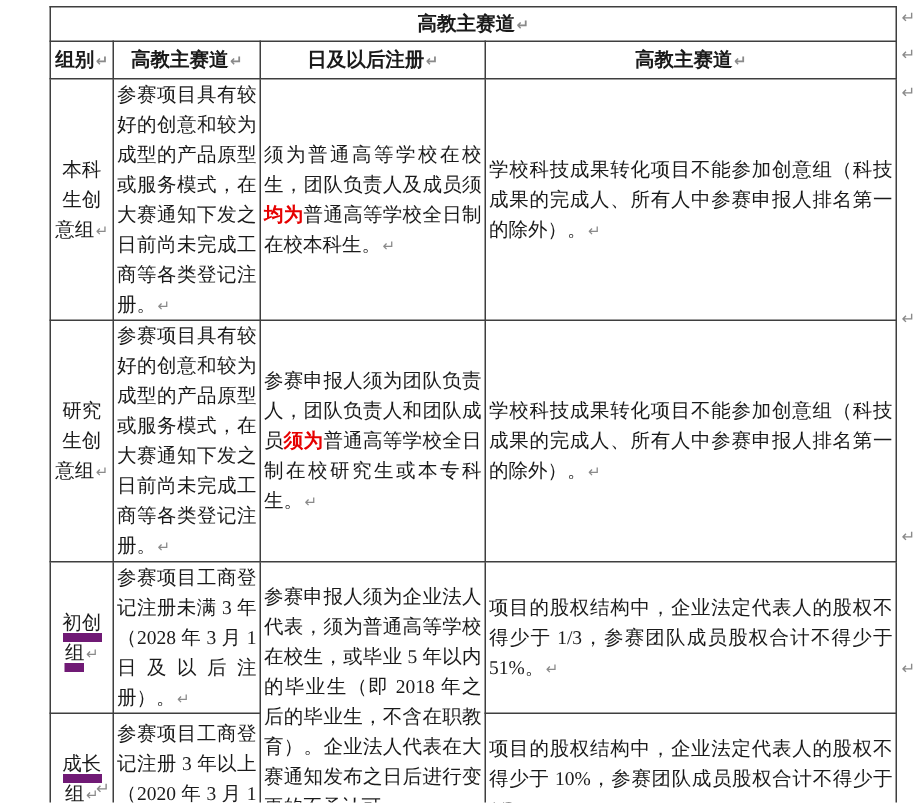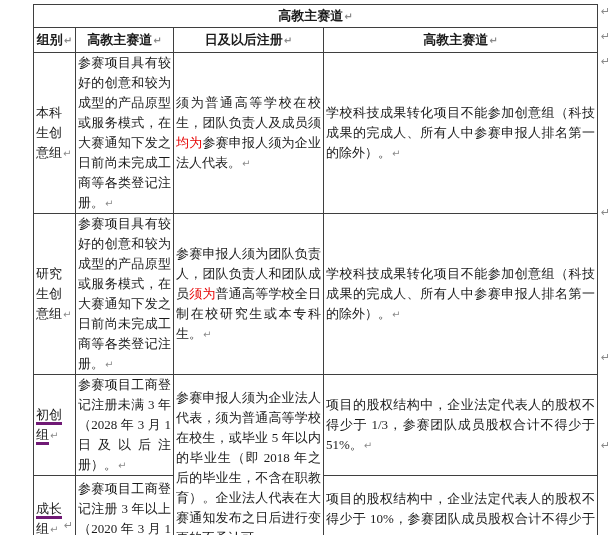--- a/index.html
+++ b/index.html
@@ -19,26 +19,26 @@
     font-size:13px;line-height:20px;
     vertical-align:middle;
     overflow:hidden;
   }
   td.title-cell{
     text-align:center;font-weight:bold;font-size:14px;height:22px;line-height:22px;
   }
   td.head-cell{
     text-align:center;font-weight:bold;font-size:14px;height:24px;line-height:24px;
   }
-  td.group-cell{}
+  td.group-cell{text-align:center;}
   td.just{text-align:justify;}
   .lh19{line-height:19px;}
   .lh18{line-height:18px;}
-  .em-red{color:#e60000;font-weight:normal;}
-  .doc-link{border-bottom:3px solid #701a75;}
+  .em-red{color:#e60000;font-weight:bold;}
+  .doc-link{border-bottom:6px solid #701a75;}
   .pmark{
     color:#8a8a8a;font-size:10px;line-height:1;
     font-family:"DejaVu Sans",sans-serif;
     padding-left:1px;
   }
   .row-mark{
     position:absolute;left:601px;
     color:#8a8a8a;font-size:11px;line-height:1;
     font-family:"DejaVu Sans",sans-serif;
   }
@@ -69,21 +69,21 @@
     <tr style="height:25px">
       <td class="head-cell"><span>组别</span><span class="pmark">↵</span></td>
       <td class="head-cell"><span>高教主赛道</span><span class="pmark">↵</span></td>
       <td class="head-cell"><span>日及以后注册</span><span class="pmark">↵</span></td>
       <td class="head-cell"><span>高教主赛道</span><span class="pmark">↵</span></td>
     </tr>
 
     <tr style="height:146px">
       <td class="group-cell"><span>本科生创意组</span><span class="pmark">↵</span></td>
       <td class="just lh18"><span>参赛项目具有较好的创意和较为成型的产品原型或服务模式，在大赛通知下发之日前尚未完成工商等各类登记注册。</span><span class="pmark">↵</span></td>
-      <td class="just"><span>须为普通高等学校在校生，团队负责人及成员须</span><span class="em-red">均为</span><span>参赛申报人须为企业法人代表。</span><span class="pmark">↵</span></td>
+      <td class="just"><span>须为普通高等学校在校生，团队负责人及成员须</span><span class="em-red">均为</span><span>普通高等学校全日制在校本科生。</span><span class="pmark">↵</span></td>
       <td class="just"><span>学校科技成果转化项目不能参加创意组（科技成果的完成人、所有人中参赛申报人排名第一的除外）。</span><span class="pmark">↵</span></td>
     </tr>
 
     <tr style="height:149px">
       <td class="group-cell"><span>研究生创意组</span><span class="pmark">↵</span></td>
       <td class="just lh18"><span>参赛项目具有较好的创意和较为成型的产品原型或服务模式，在大赛通知下发之日前尚未完成工商等各类登记注册。</span><span class="pmark">↵</span></td>
       <td class="just"><span>参赛申报人须为团队负责人，团队负责人和团队成员</span><span class="em-red">须为</span><span>普通高等学校全日制在校研究生或本专科生。</span><span class="pmark">↵</span></td>
       <td class="just"><span>学校科技成果转化项目不能参加创意组（科技成果的完成人、所有人中参赛申报人排名第一的除外）。</span><span class="pmark">↵</span></td>
     </tr>
 

